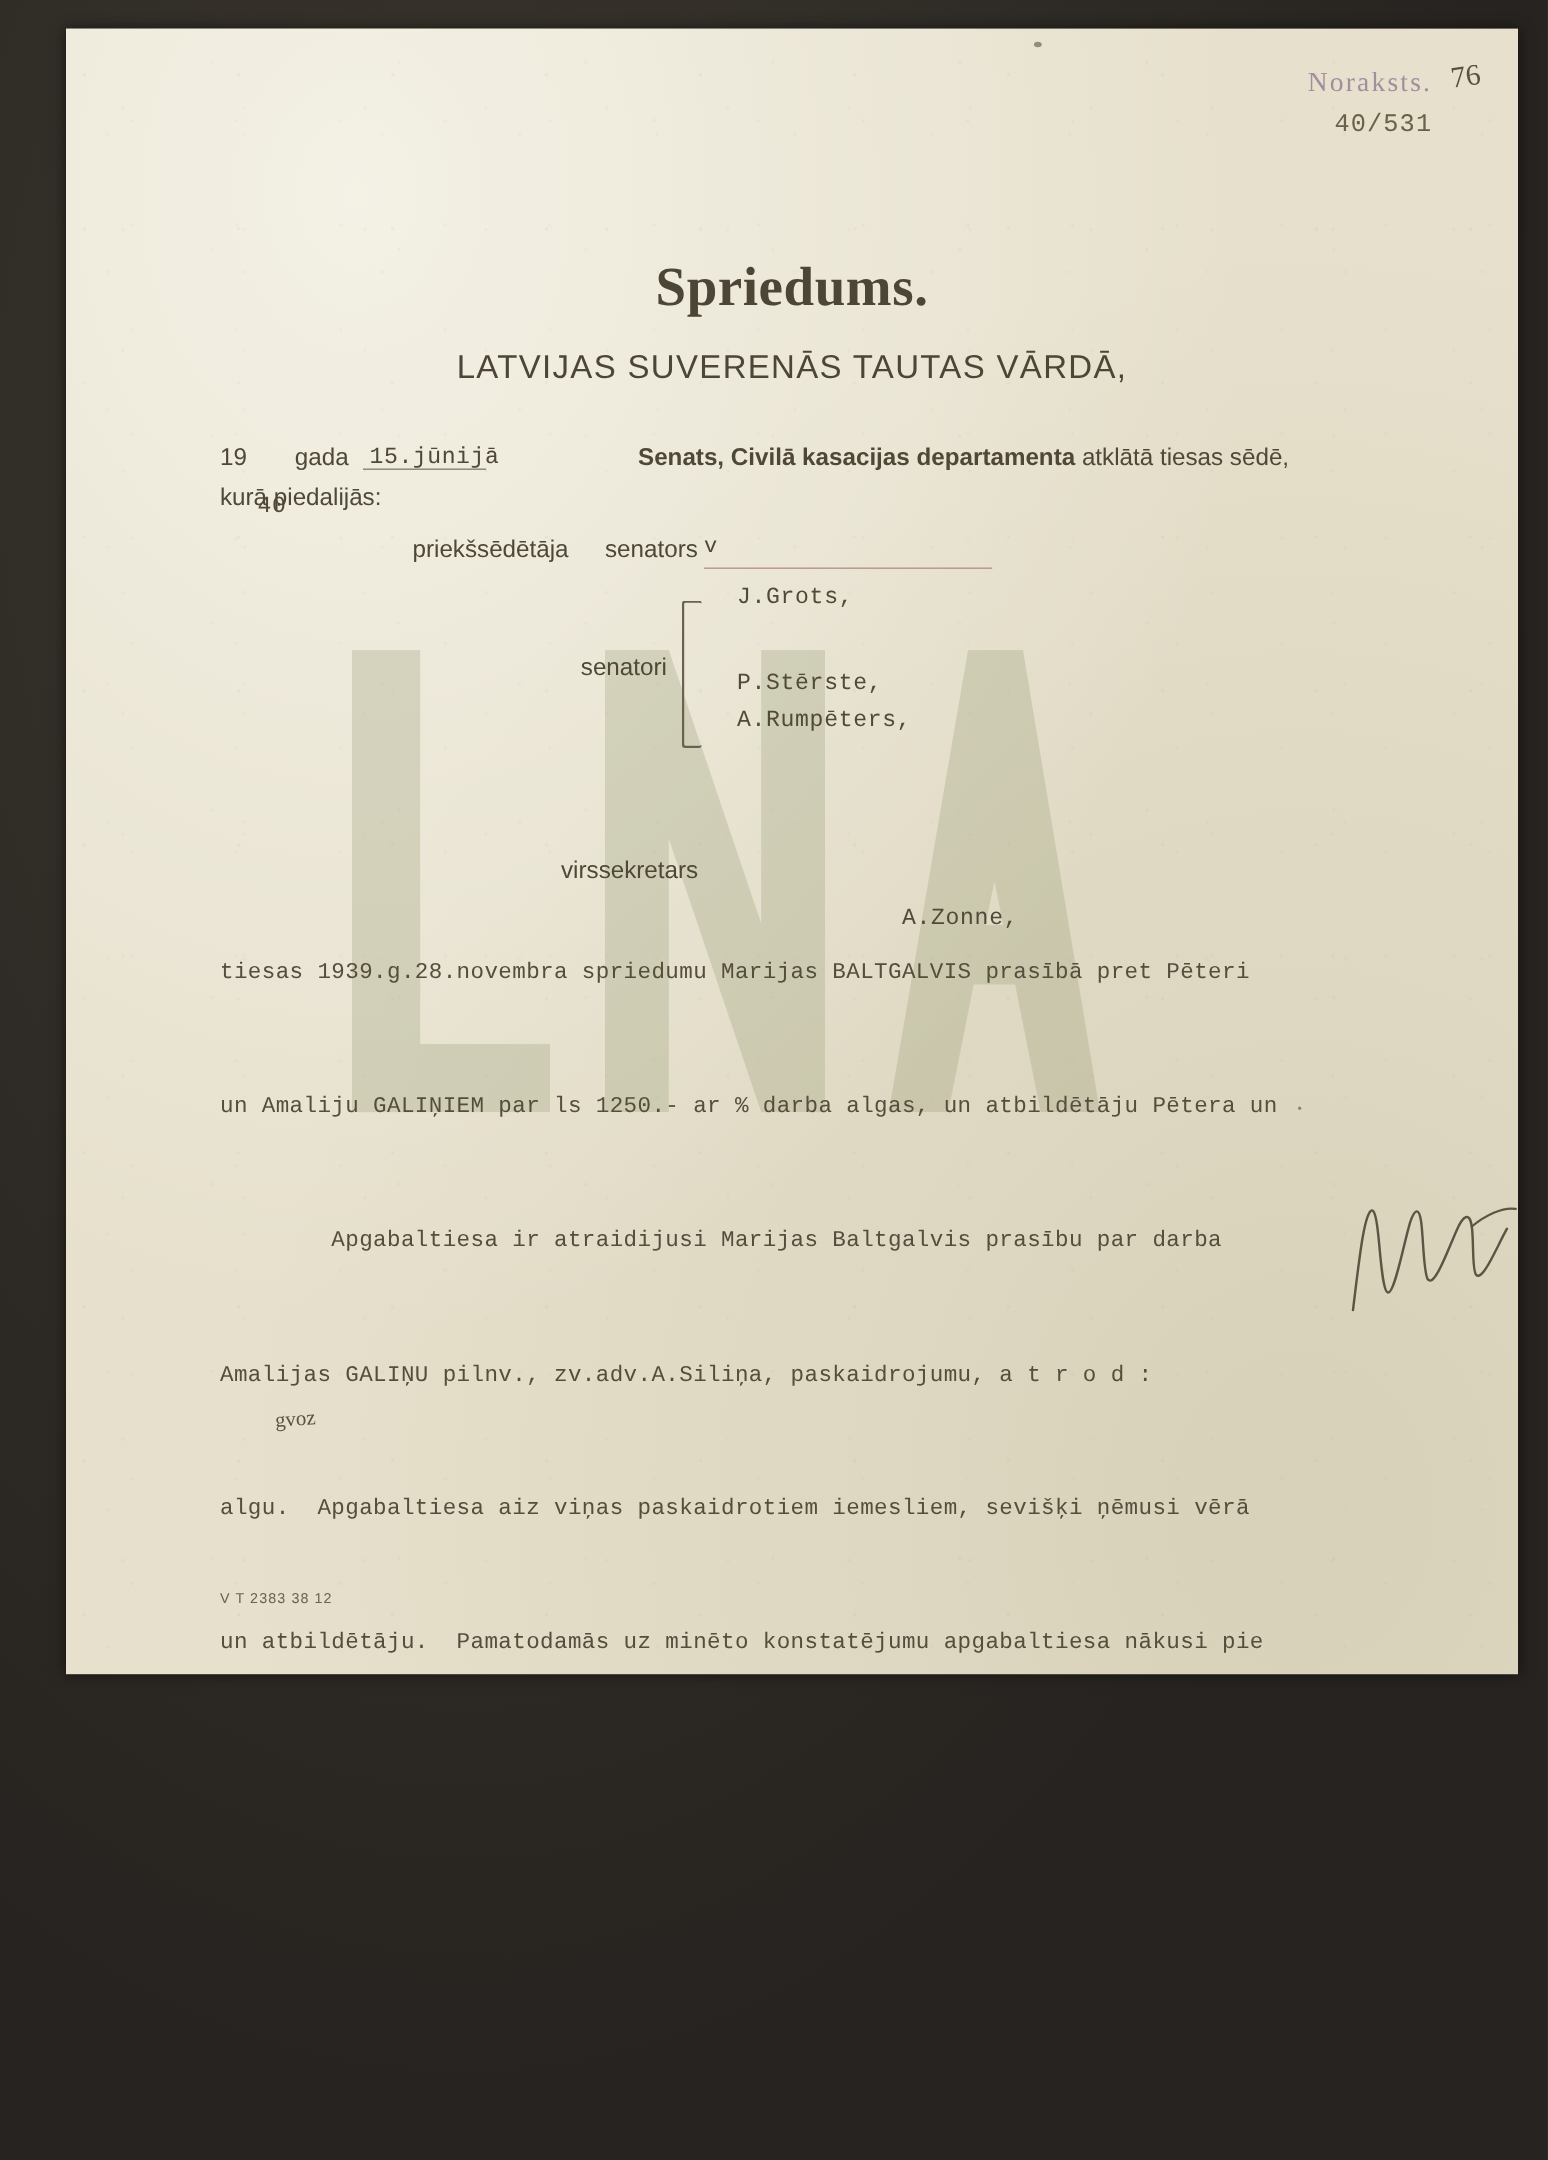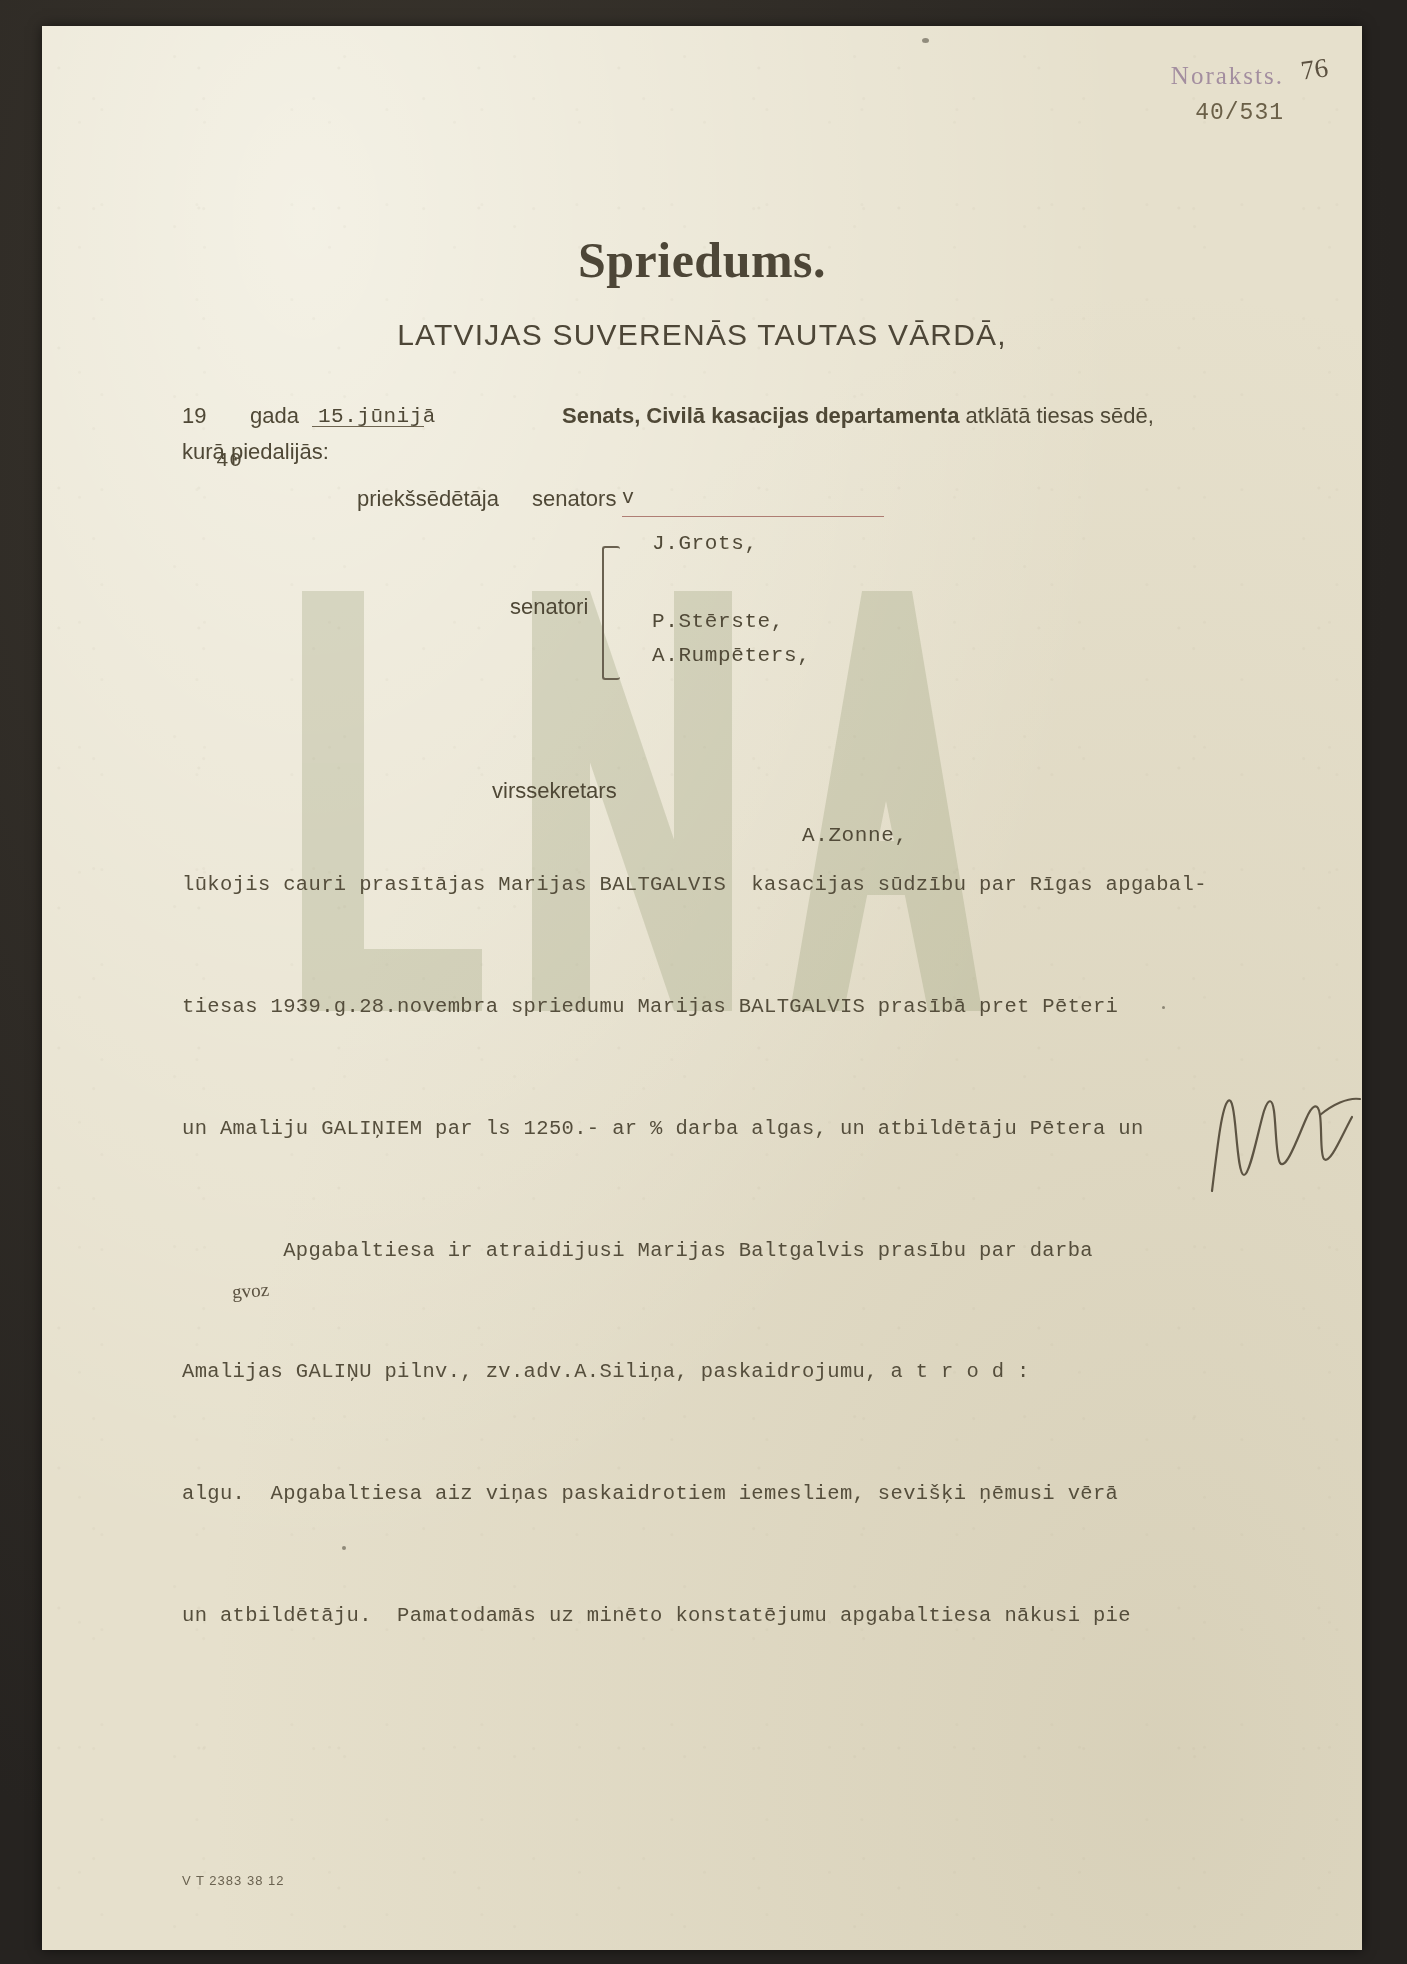--- a/index.html
+++ b/index.html
@@ -19,24 +19,24 @@
   .scan-bg {
     position: absolute;
     inset: 0;
     background:
       radial-gradient(ellipse at 30% 20%, #3a352d 0%, #262320 70%);
   }
 
   
   .sheet {
     position: absolute;
-    left: 42px;
+    left: 60px;
     top: 26px;
     width: 1320px;
-    height: 1924px;
+    height: 1496px;
     background: #e6e0cc;
     background-image:
       radial-gradient(ellipse at 20% 10%, rgba(255,255,250,0.55) 0%, rgba(255,255,250,0) 55%),
       radial-gradient(ellipse at 85% 90%, rgba(190,180,150,0.35) 0%, rgba(190,180,150,0) 60%);
     box-shadow: 0 0 12px rgba(0,0,0,0.55);
     overflow: hidden;
   }
   .grain {
     position: absolute;
     inset: 0;
@@ -310,21 +310,20 @@
       </svg>
 
       <div class="row-secr">
         <span class="lbl-secr">virssekretars</span>
         <span class="secr-name name-typed">A.Zonne,</span>
       </div>
     </div>
   </div>
 
   <div class="body-text">
-    <div>lūkojis cauri prasītājas Marijas BALTGALVIS  kasacijas sūdzību par Rīgas apgabal-</div>
     <div>tiesas 1939.g.28.novembra spriedumu Marijas BALTGALVIS prasībā pret Pēteri</div>
     <div>un Amaliju GALIŅIEM par ls 1250.- ar % darba algas, un atbildētāju Pētera un</div>
     <div>        Apgabaltiesa ir atraidijusi Marijas Baltgalvis prasību par darba</div>
     <div>Amalijas GALIŅU pilnv., zv.adv.A.Siliņa, paskaidrojumu, a t r o d :</div>
     <div>algu.  Apgabaltiesa aiz viņas paskaidrotiem iemesliem, sevišķi ņēmusi vērā</div>
     <div>un atbildētāju.  Pamatodamās uz minēto konstatējumu apgabaltiesa nākusi pie</div>
     
     
     
     

